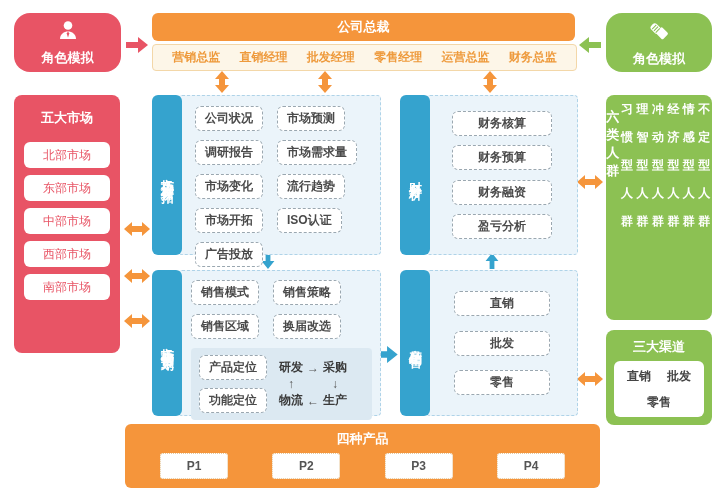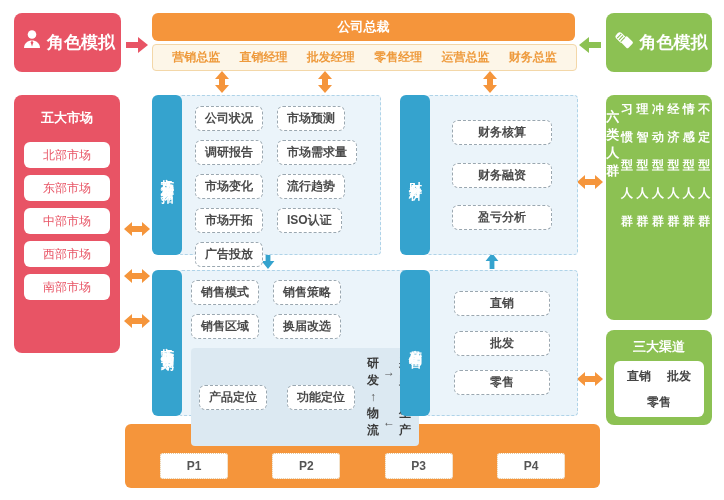--- a/index.html
+++ b/index.html
@@ -2,21 +2,21 @@
 <html><head>
 <meta charset="utf-8">
 <style>
   html,body{margin:0;padding:0;background:#fff;font-family:"Liberation Sans","DejaVu Sans",sans-serif;}
   #canvas{position:relative;width:724px;height:500px;background:#fff;overflow:hidden;}
 
   
   .abs{position:absolute;}
 
   
-  .side-box{border-radius:8px;display:flex;flex-direction:row;align-items:center;justify-content:center;gap:3px;color:#fff;font-size:17px;font-weight:bold;}
+  .side-box{border-radius:16px;display:flex;flex-direction:column;align-items:center;justify-content:center;gap:3px;color:#fff;font-size:13px;font-weight:bold;}
   #role-sim{left:14px;top:13px;width:107px;height:59px;background:#E85465;}
   #teamwork{left:606px;top:13px;width:106px;height:59px;background:#8CC153;}
   #president{left:152px;top:13px;width:423px;height:28px;background:#F5953B;border-radius:6px;color:#fff;font-size:13px;font-weight:bold;display:flex;align-items:center;justify-content:center;}
   #managers{left:152px;top:44px;width:423px;height:25px;background:#FDF6E8;border:1px solid #F3D7A8;border-radius:4px;display:flex;align-items:center;justify-content:space-evenly;}
   #managers span{color:#EE9A3C;font-size:12px;font-weight:bold;}
 
   
   #markets{left:14px;top:95px;width:106px;height:258px;background:#E85465;border-radius:8px;display:flex;flex-direction:column;}
   #markets .ptitle{color:#fff;font-size:13px;font-weight:bold;text-align:center;margin:14px 4px 8px;}
   .market-item{background:#fff;border-radius:6px;margin:7px 10px 0;height:26px;line-height:26px;text-align:center;color:#E85465;font-size:12px;font-weight:normal;}
@@ -40,21 +40,21 @@
   #block-ma .bpanel{display:flex;gap:14px;padding:10px 8px 10px 16px;}
   #block-ma .col{display:flex;flex-direction:column;gap:9px;align-items:flex-start;}
   #block-fin{left:400px;top:95px;width:178px;height:160px;}
   #block-fin .bpanel{display:flex;flex-direction:column;align-items:center;justify-content:space-evenly;padding:6px 0;}
   #block-fin .ditem{width:80px;}
 
   #block-mk{left:152px;top:270px;width:229px;height:146px;}
   #block-mk .bpanel{padding:9px 8px 8px 12px;display:flex;flex-direction:column;gap:9px;}
   #block-mk .grid2{display:grid;grid-template-columns:auto auto;gap:9px 14px;justify-content:start;}
   .sub-panel{background:#DCE9F2;border-radius:4px;padding:7px 8px;display:flex;gap:12px;align-items:center;}
-  .sub-panel .pos-col{display:flex;flex-direction:row;gap:20px;}
+  .sub-panel .pos-col{display:flex;flex-direction:column;gap:8px;}
   .cycle{display:grid;grid-template-columns:auto auto auto;gap:1px 4px;align-items:center;justify-items:center;font-size:12px;font-weight:bold;color:#3a3a3a;}
   .cycle .glyph{color:#555;font-weight:bold;}
 
   #block-ps{left:400px;top:270px;width:178px;height:146px;}
   #block-ps .bpanel{display:flex;flex-direction:column;align-items:center;justify-content:space-evenly;padding:6px 0;}
   #block-ps .ditem{width:76px;}
 
   
   #products{left:125px;top:424px;width:475px;height:64px;background:#F5953B;border-radius:6px;}
   #products .ptitle{color:#fff;font-size:13px;font-weight:bold;text-align:center;margin:6px 0 5px;}
@@ -157,20 +157,21 @@
         <div class="ditem">流行趋势</div>
         <div class="ditem">ISO认证</div>
       </div>
     </div>
   </div>
 
   <div class="abs block" id="block-fin">
     <div class="tab">财务分析</div>
     <div class="bpanel">
       <div class="ditem">财务核算</div>
+      <div class="ditem">财务预算</div>
       <div class="ditem">财务融资</div>
       <div class="ditem">盈亏分析</div>
     </div>
   </div>
 
   <div class="abs block" id="block-mk">
     <div class="tab">市场营销策划</div>
     <div class="bpanel">
       <div class="grid2">
         <div class="ditem">销售模式</div>

